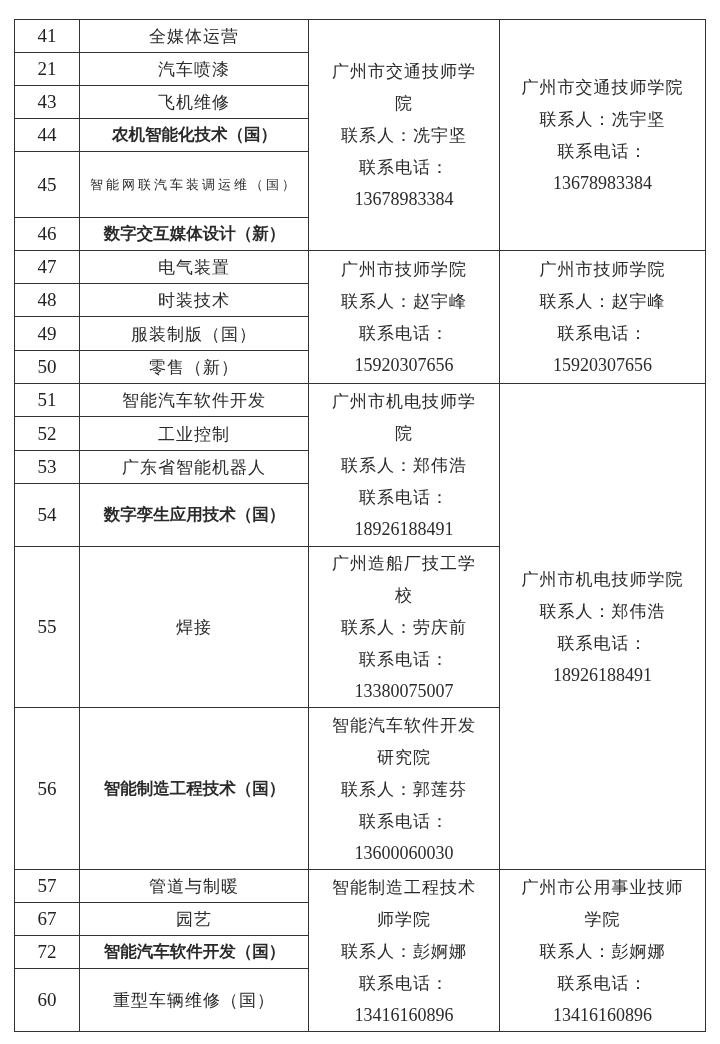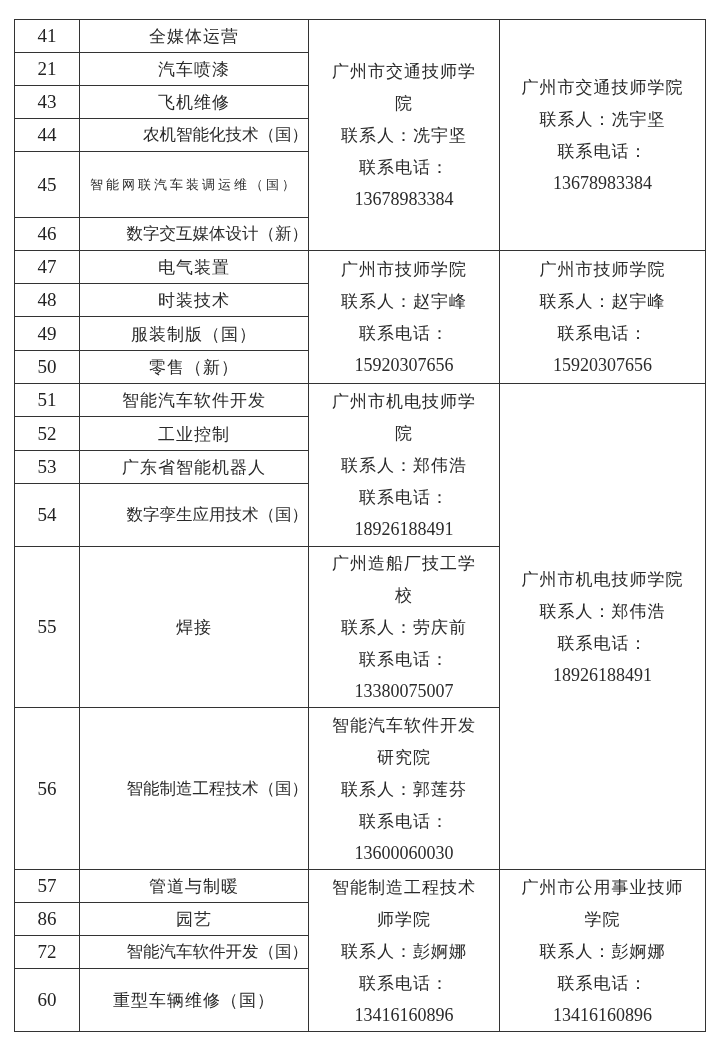--- a/index.html
+++ b/index.html
@@ -4,21 +4,21 @@
 <style>
   html, body { margin: 0; padding: 0; background: #ffffff; }
   body { width: 720px; height: 1044px; position: relative; overflow: hidden;
          font-family: "DejaVu Serif", "Liberation Serif", serif; color: #2a2a2a; }
   table { position: absolute; left: 14px; top: 19px; border-collapse: collapse;
           table-layout: fixed; width: 691px; }
   td { border: 1.5px solid #333; padding: 0; text-align: center; vertical-align: middle;
        font-size: 17px; line-height: 32px; overflow: hidden; }
   td.num { font-family: "Liberation Serif", "DejaVu Serif", serif; font-size: 19px; color: #222; }
   td.major { white-space: normal; word-break: break-all; letter-spacing: 1px; }
-  td.major.tight { letter-spacing: 0; font-size: 16.5px; text-align: right; padding-left: 1px; white-space: nowrap; }
+  td.major.tight { letter-spacing: 0; font-size: 16.5px; text-align: center; padding-left: 1px; white-space: nowrap; font-weight: bold; }
   td.org { font-size: 17px; letter-spacing: 1px; }
   .line { display: block; }
   .phone { font-family: "Liberation Serif", "DejaVu Serif", serif; font-size: 18px; letter-spacing: 0; }
 </style>
 </head>
 <body>
 
 <table>
   <colgroup>
     <col style="width:65px">
@@ -173,21 +173,21 @@
       <td class="org" rowspan="4">
         <span class="line">广州市公用事业技师</span>
         <span class="line">学院</span>
         <span class="line">联系人：彭婀娜</span>
         <span class="line">联系电话：</span>
         <span class="line phone">13416160896</span>
       </td>
     </tr>
 
     <tr style="height:32px">
-      <td class="num">86</td>
+      <td class="num">67</td>
       <td class="major">园艺</td>
     </tr>
 
     <tr style="height:33px">
       <td class="num">72</td>
       <td class="major tight">智能汽车软件开发（国）</td>
     </tr>
 
     <tr style="height:63px">
       <td class="num">60</td>

